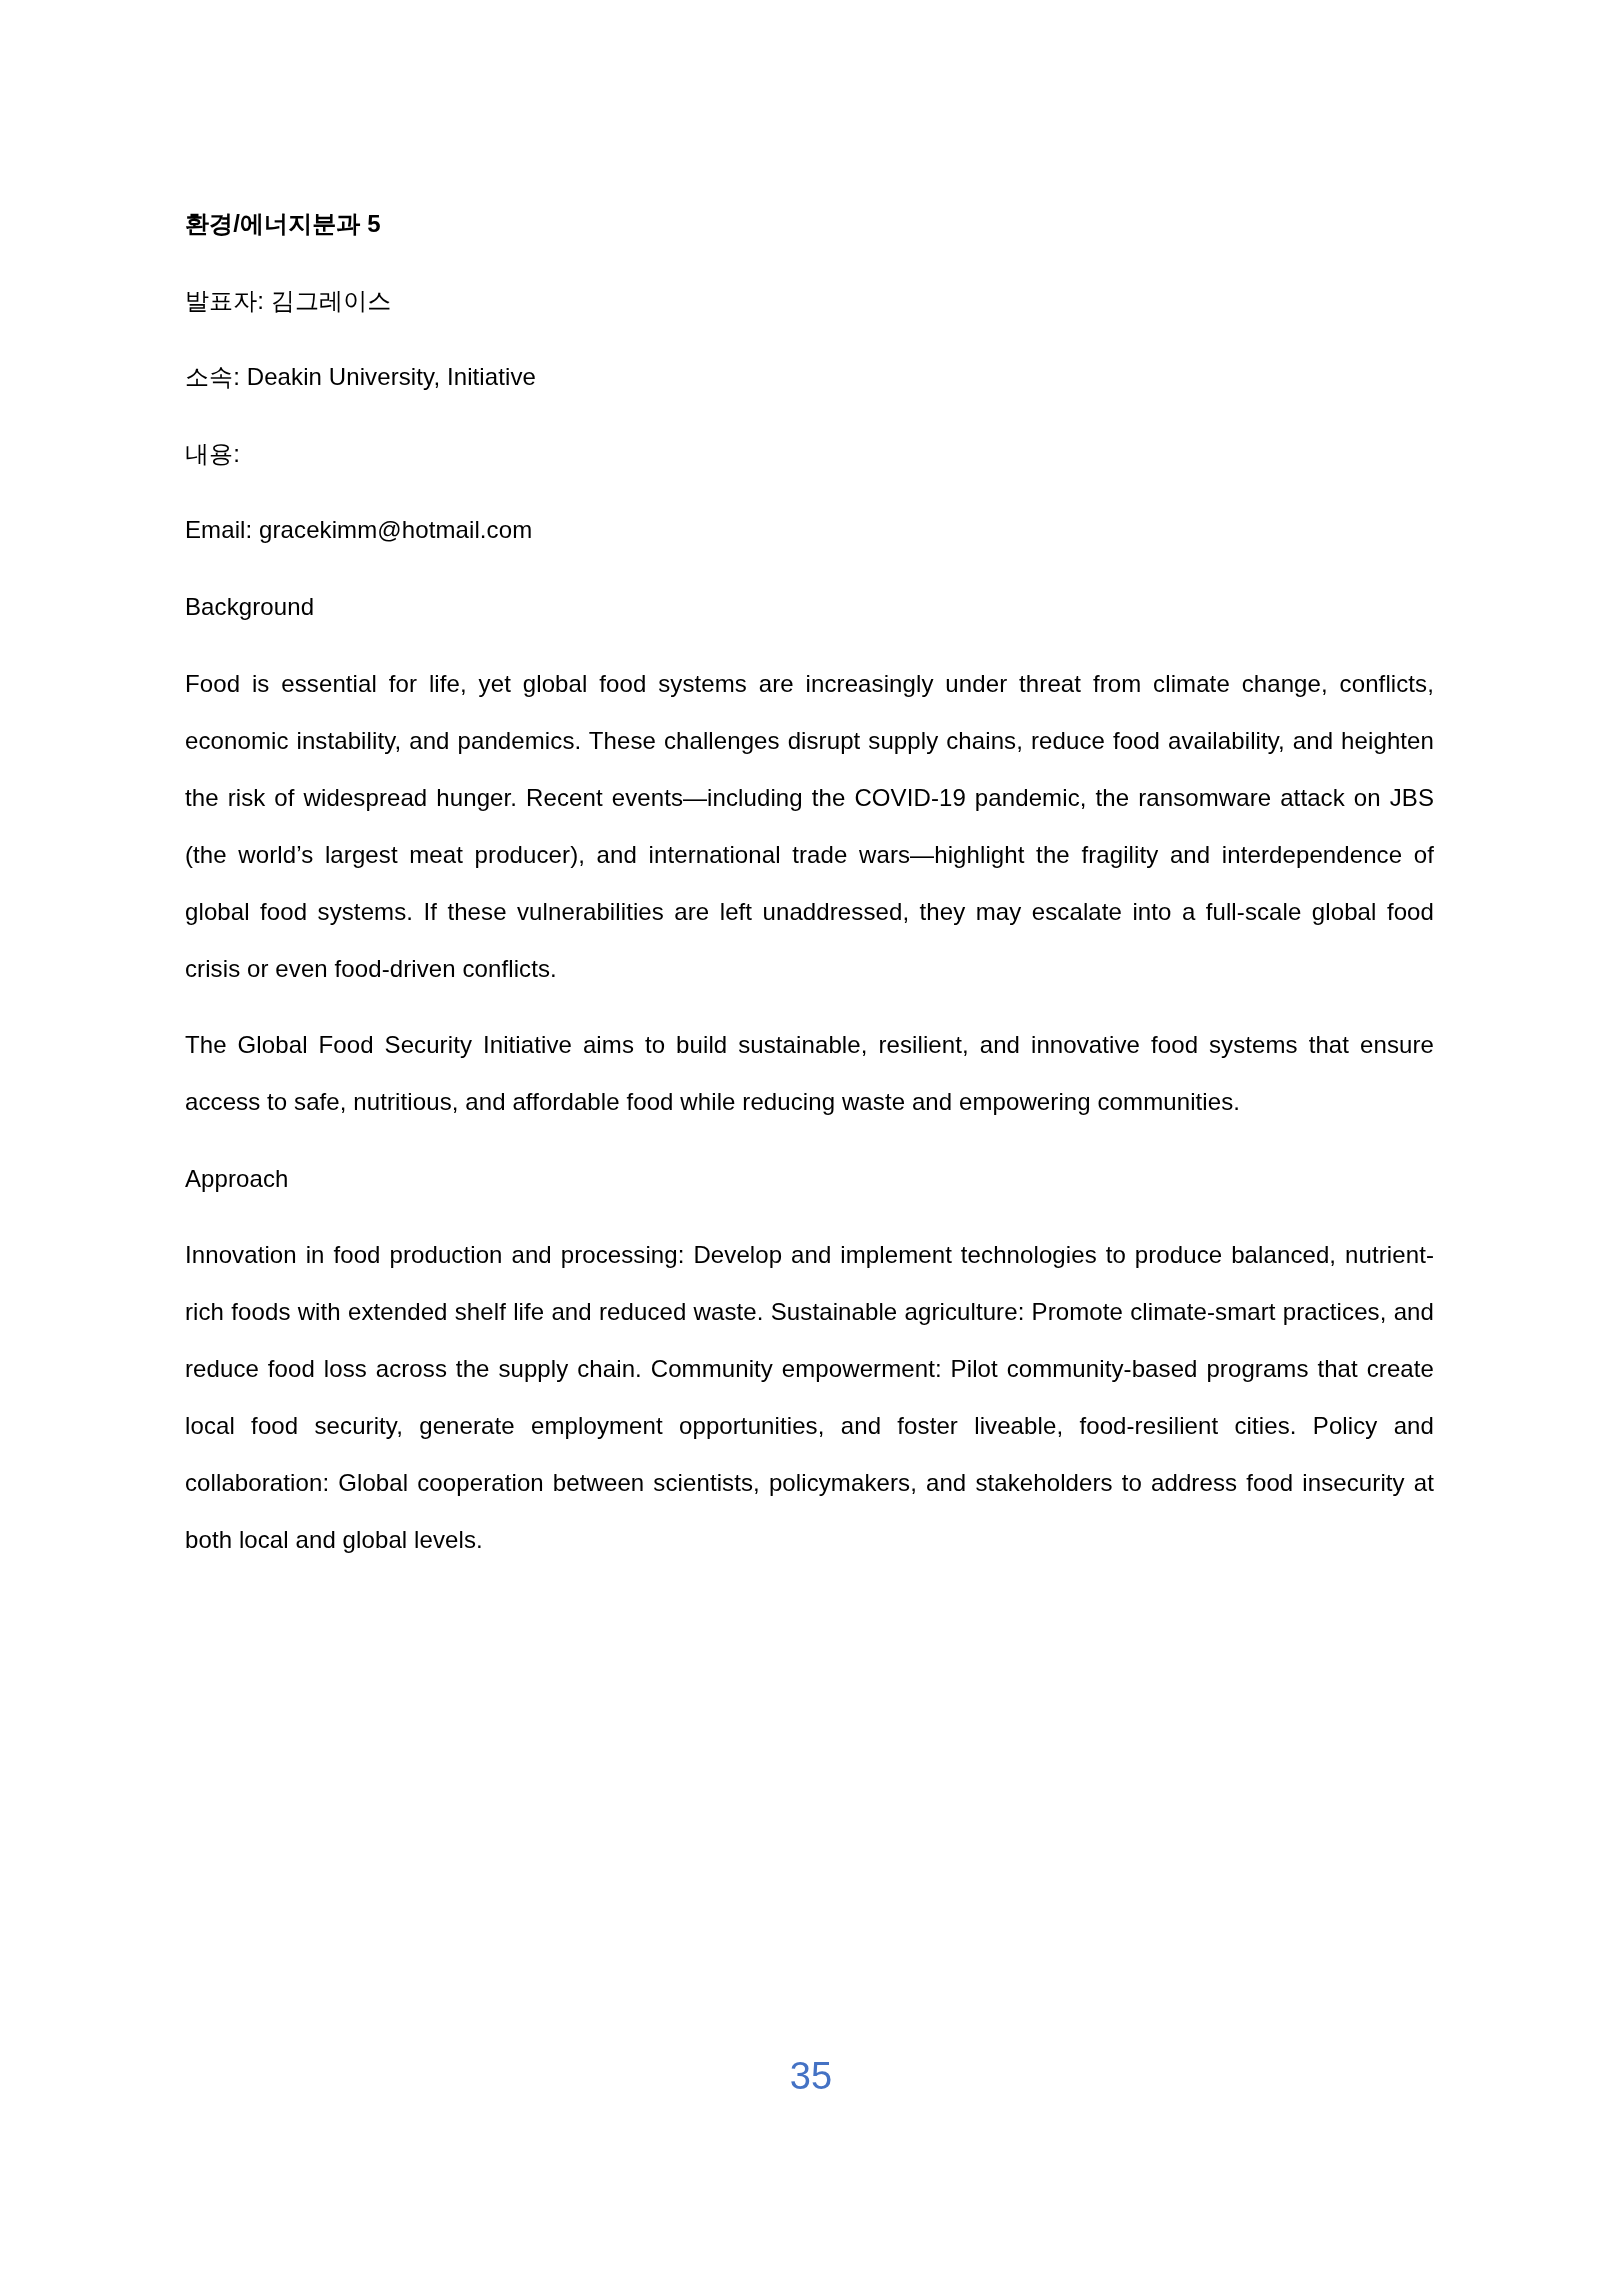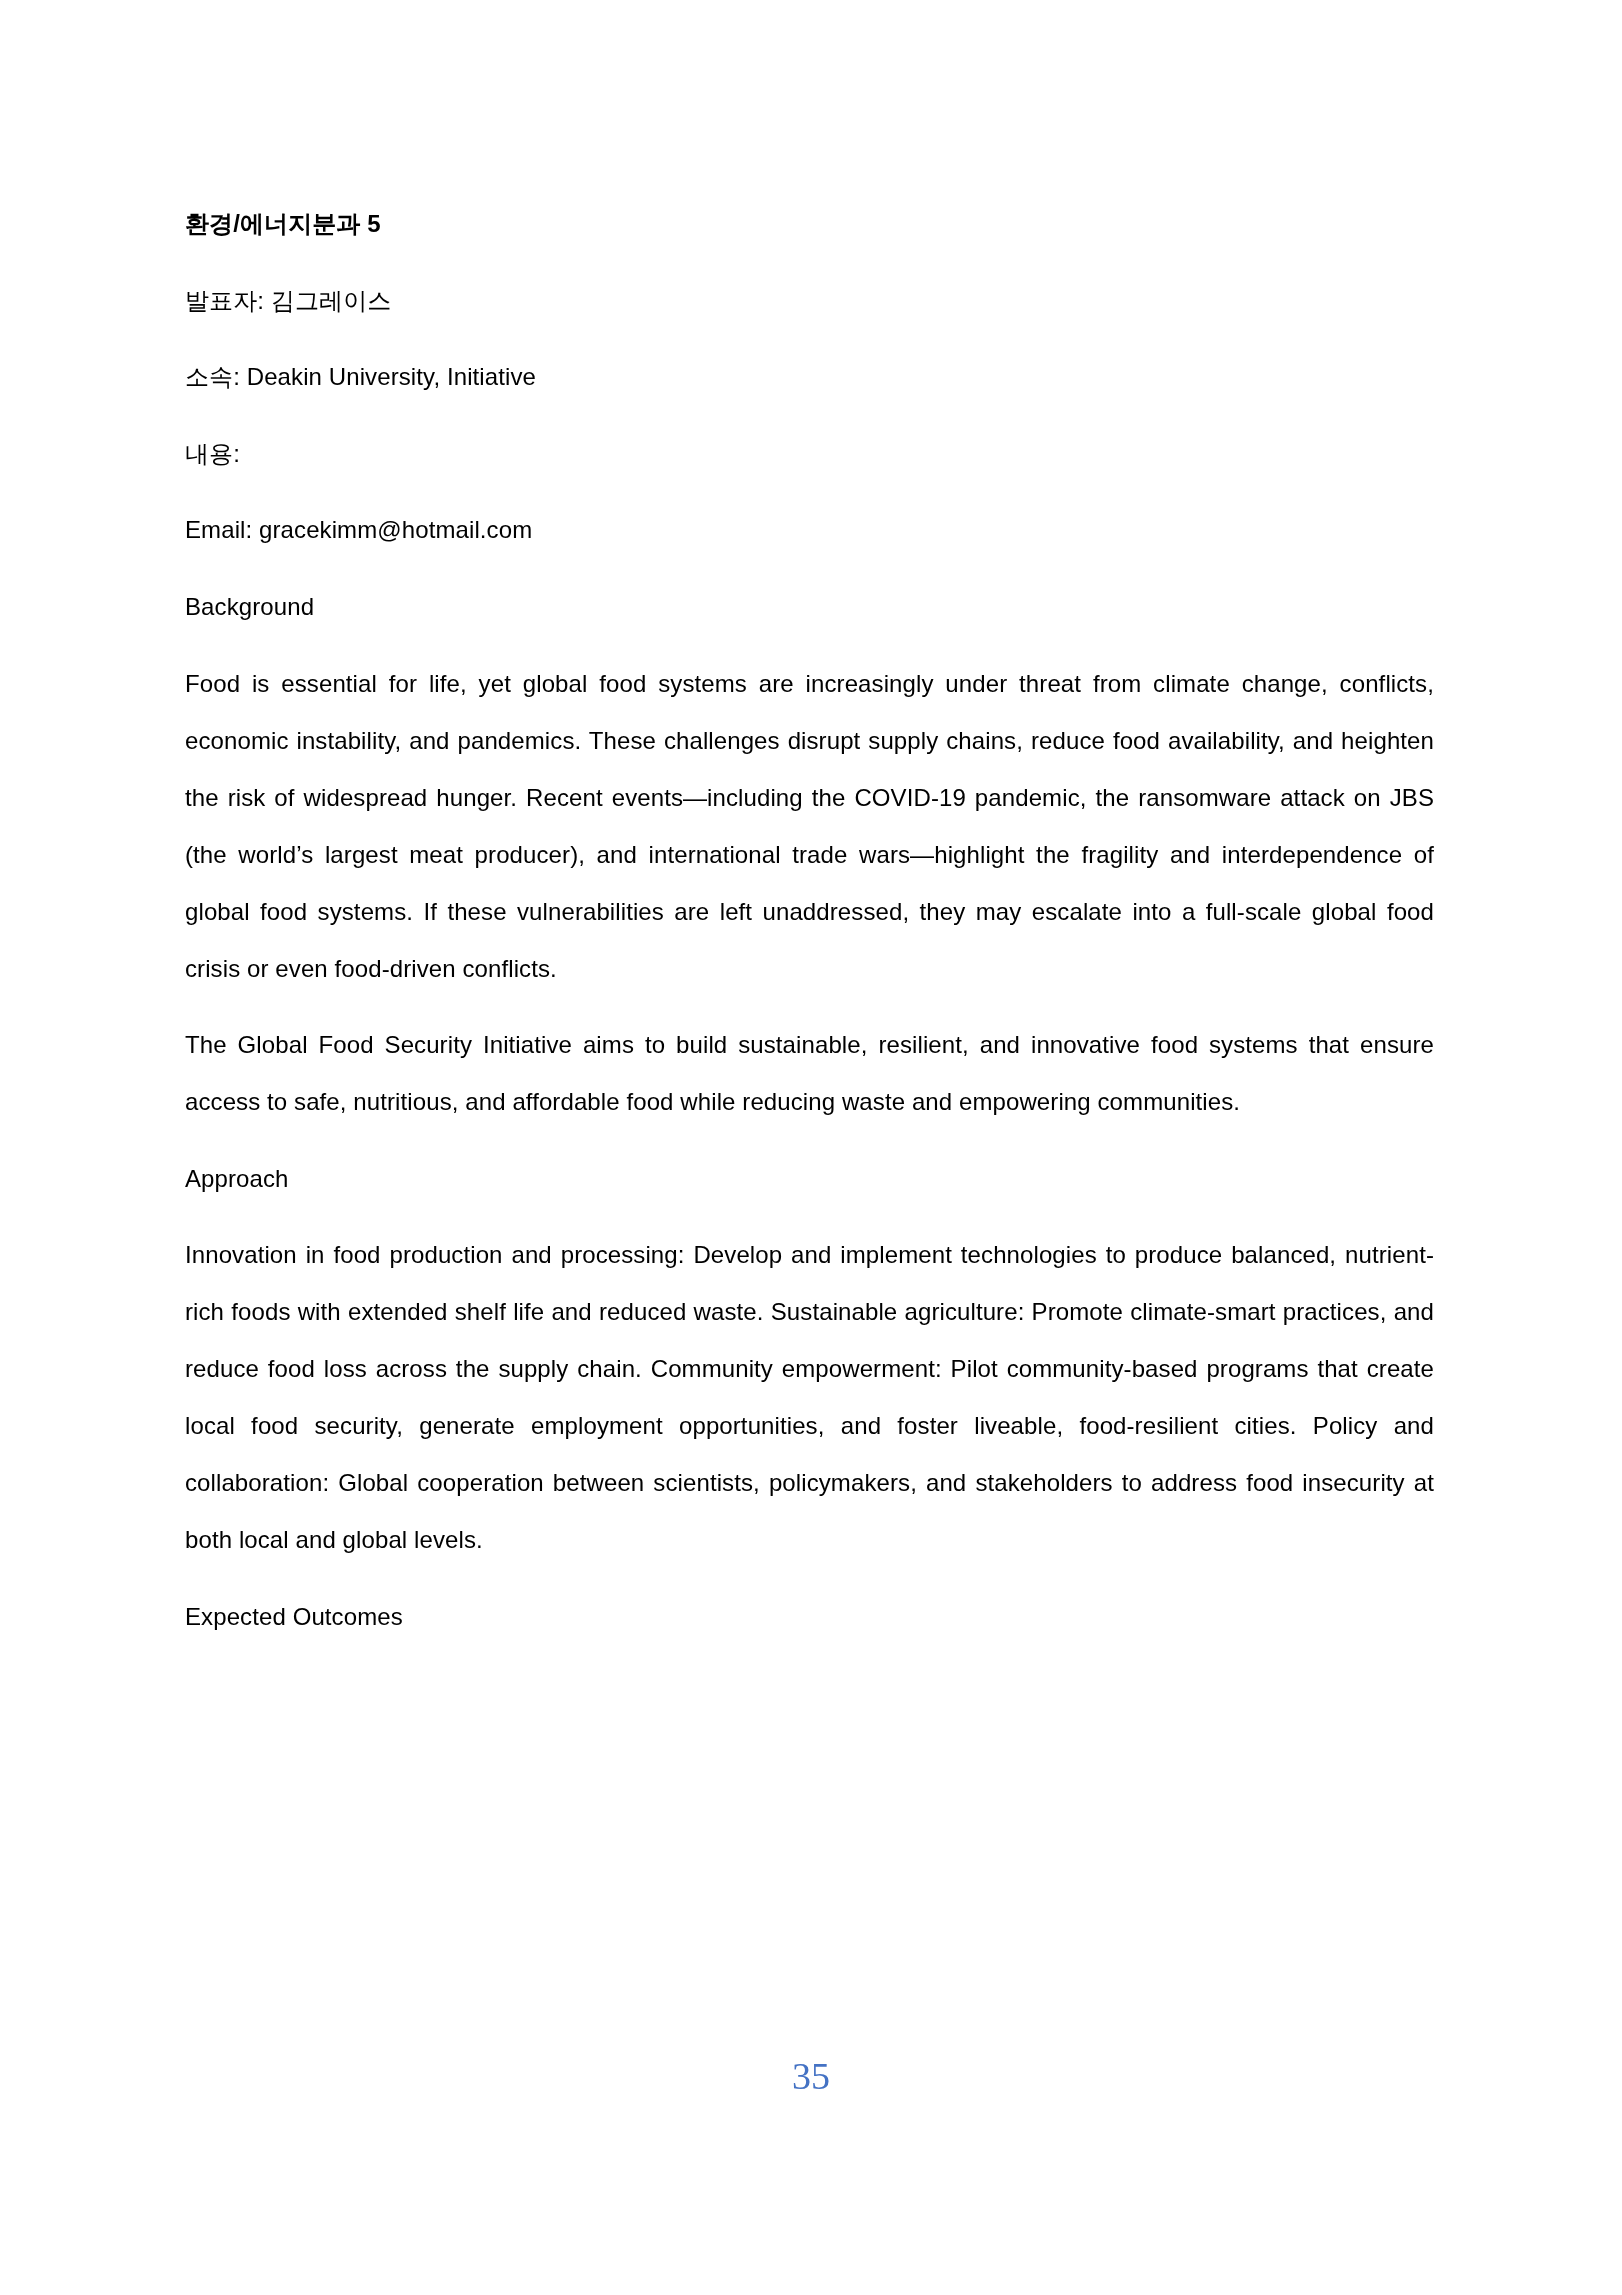--- a/index.html
+++ b/index.html
@@ -25,38 +25,36 @@
   .para { text-align: justify; }
   .page-footer {
     position: absolute;
     top: 2053px;
     left: 0;
     width: 1622px;
     text-align: center;
     font-size: 38px;
     line-height: 46px;
     color: #4472c4;
-    font-family: Liberation Serif, serif;
   }
 </style>
 </head>
 <body>
 
 <div class="page-content">
   <p class="line bold">환경/에너지분과 5</p>
   <p class="line">발표자: 김그레이스</p>
   <p class="line">소속: Deakin University, Initiative</p>
   <p class="line">내용:</p>
   <p class="line">Email: gracekimm@hotmail.com</p>
 
   <p class="line">Background</p>
   <p class="para">Food is essential for life, yet global food systems are increasingly under threat from climate change, conflicts, economic instability, and pandemics. These challenges disrupt supply chains, reduce food availability, and heighten the risk of widespread hunger. Recent events—including the COVID-19 pandemic, the ransomware attack on JBS (the world’s largest meat producer), and international trade wars—highlight the fragility and interdependence of global food systems. If these vulnerabilities are left unaddressed, they may escalate into a full-scale global food crisis or even food-driven conflicts.</p>
 
   <p class="para">The Global Food Security Initiative aims to build sustainable, resilient, and innovative food systems that ensure access to safe, nutritious, and affordable food while reducing waste and empowering communities.</p>
 
   <p class="line">Approach</p>
   <p class="para">Innovation in food production and processing: Develop and implement technologies to produce balanced, nutrient-rich foods with extended shelf life and reduced waste. Sustainable agriculture: Promote climate-smart practices, and reduce food loss across the supply chain. Community empowerment: Pilot community-based programs that create local food security, generate employment opportunities, and foster liveable, food-resilient cities. Policy and collaboration: Global cooperation between scientists, policymakers, and stakeholders to address food insecurity at both local and global levels.</p>
 
-  <p class="line">Expected Outcomes</p>
 </div>
 
 <div class="page-footer">35</div>
 
 
 </body></html>

